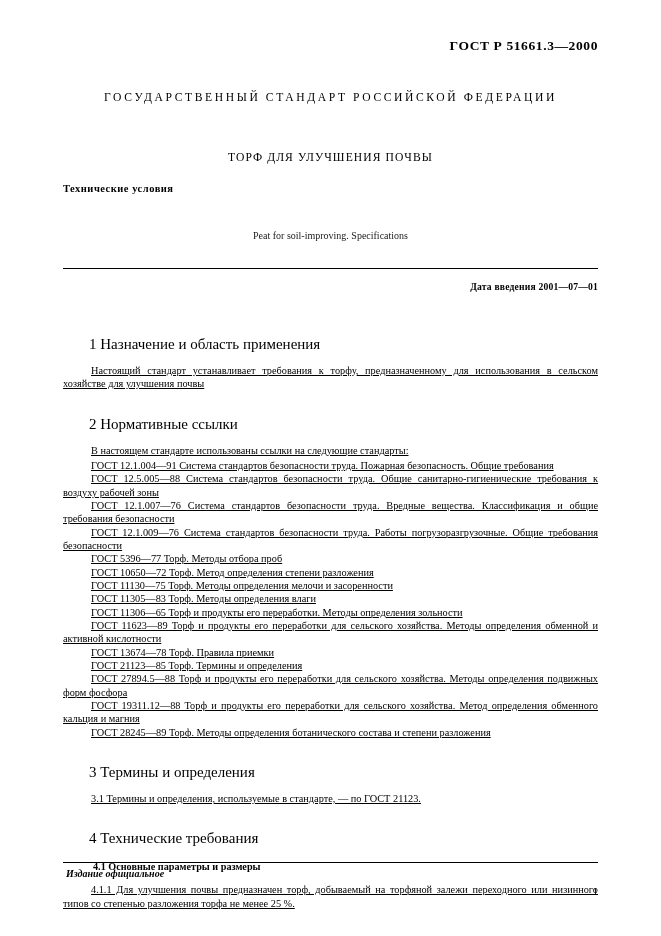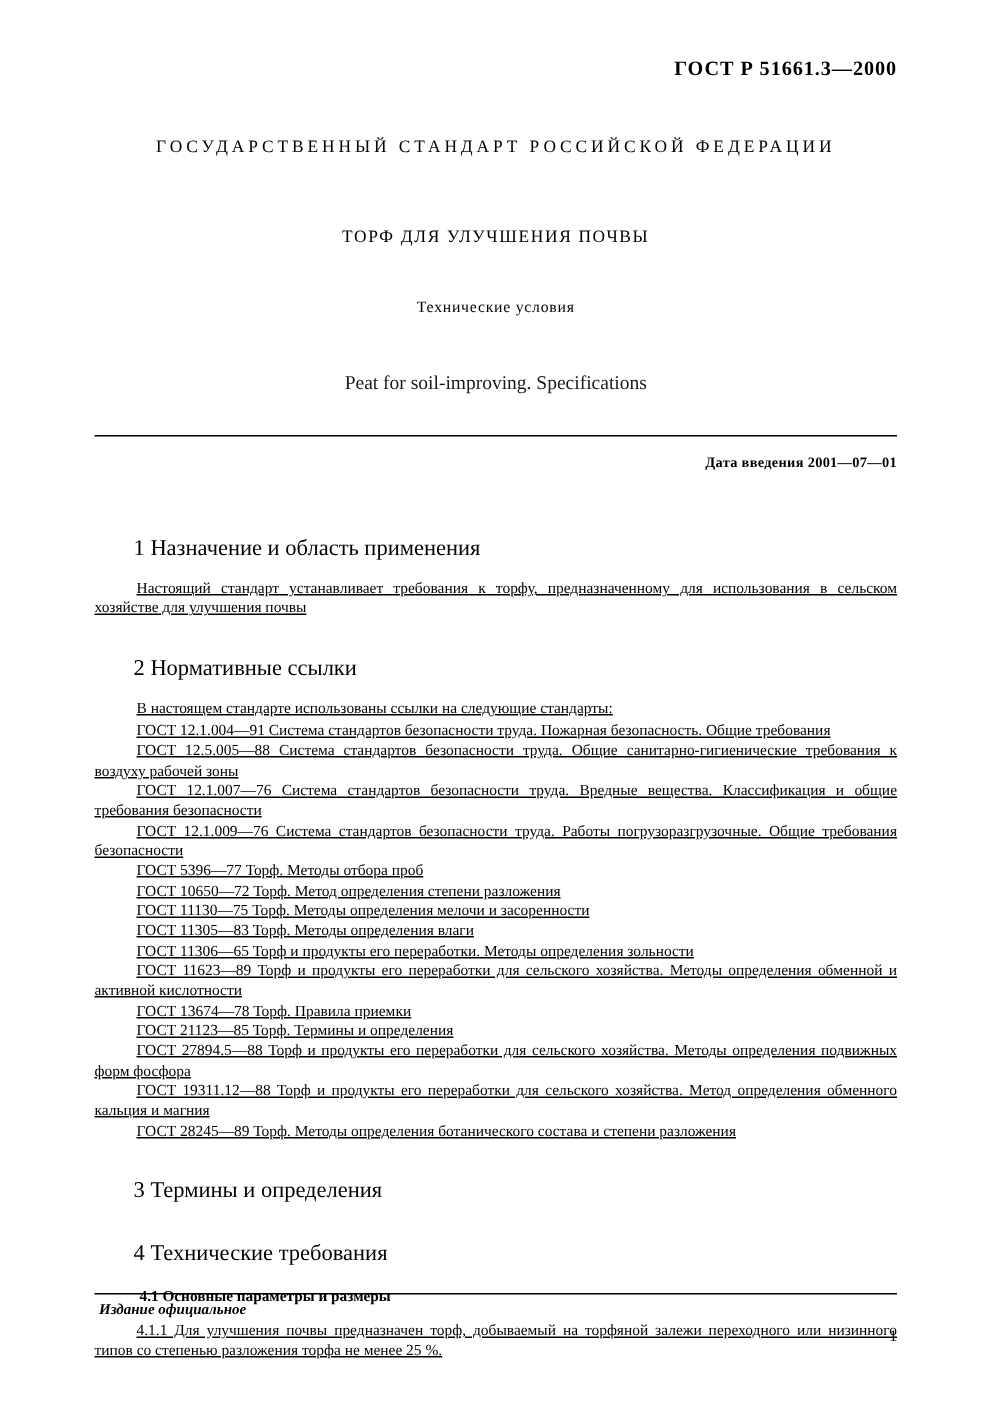--- a/index.html
+++ b/index.html
@@ -45,29 +45,29 @@
     letter-spacing: 2.6px;
     margin-top: 37px;
   }
   .title-main {
     text-align: center;
     font-size: 11.6px;
     letter-spacing: 1.1px;
     margin-top: 47px;
   }
   .title-sub {
-    text-align: center;
-    font-weight: normal;
+    text-align: left;
+    font-weight: bold;
     font-size: 10.5px;
     letter-spacing: 0.5px;
-    margin-top: 36px;
+    margin-top: 19px;
   }
   .title-eng {
     text-align: center;
-    font-size: 13px;
+    font-size: 10px;
     margin-top: 36px;
     color: #1a1a1a;
   }
   .rule {
     border: 0;
     border-top: 1px solid #000;
     margin: 27px 0 0 0;
     height: 0;
   }
   .date-intro {
@@ -165,20 +165,21 @@
       <p class="t">ГОСТ 11306—65  Торф и продукты его переработки. Методы определения зольности</p>
       <p class="t">ГОСТ 11623—89  Торф и продукты его переработки для сельского хозяйства. Методы определения обменной и активной кислотности</p>
       <p class="t">ГОСТ 13674—78  Торф. Правила приемки</p>
       <p class="t">ГОСТ 21123—85  Торф. Термины и определения</p>
       <p class="t">ГОСТ 27894.5—88  Торф и продукты его переработки для сельского хозяйства. Методы определения подвижных форм фосфора</p>
       <p class="t">ГОСТ 19311.12—88  Торф и продукты его переработки для сельского хозяйства. Метод определения обменного кальция и магния</p>
       <p class="t">ГОСТ 28245—89  Торф. Методы определения ботанического состава и степени разложения</p>
     </div>
 
     <div class="sec-h">3  Термины и определения</div>
+    <p class="t first-after-head">3.1  Термины и определения, используемые в стандарте, — по ГОСТ 21123.</p>
 
     <div class="sec-h">4  Технические требования</div>
     <div class="subsec-h">4.1  Основные параметры и размеры</div>
     <p class="t first-after-head">4.1.1  Для улучшения почвы предназначен торф, добываемый на торфяной залежи переходного или низинного типов со степенью разложения торфа не менее 25 %.</p>
 
   </div>
 
   <div class="footer-rule"></div>
   <div class="footer-left">Издание официальное</div>
   <div class="footer-page">1</div>

